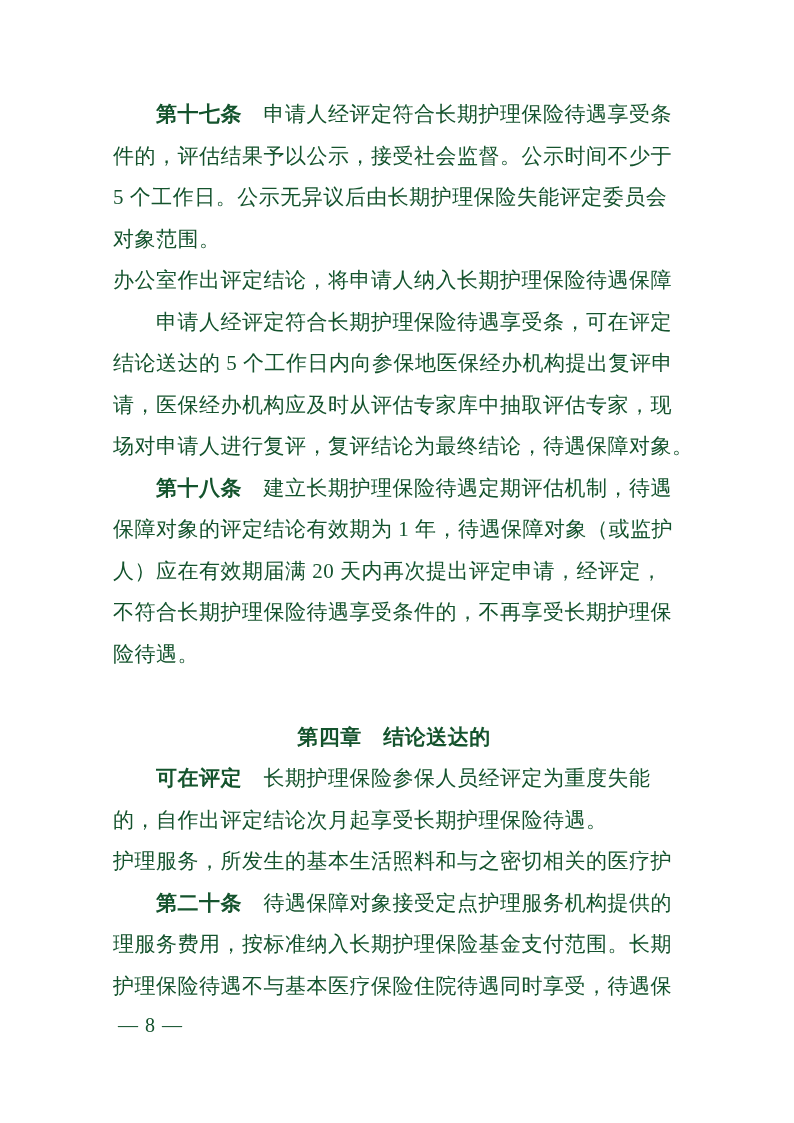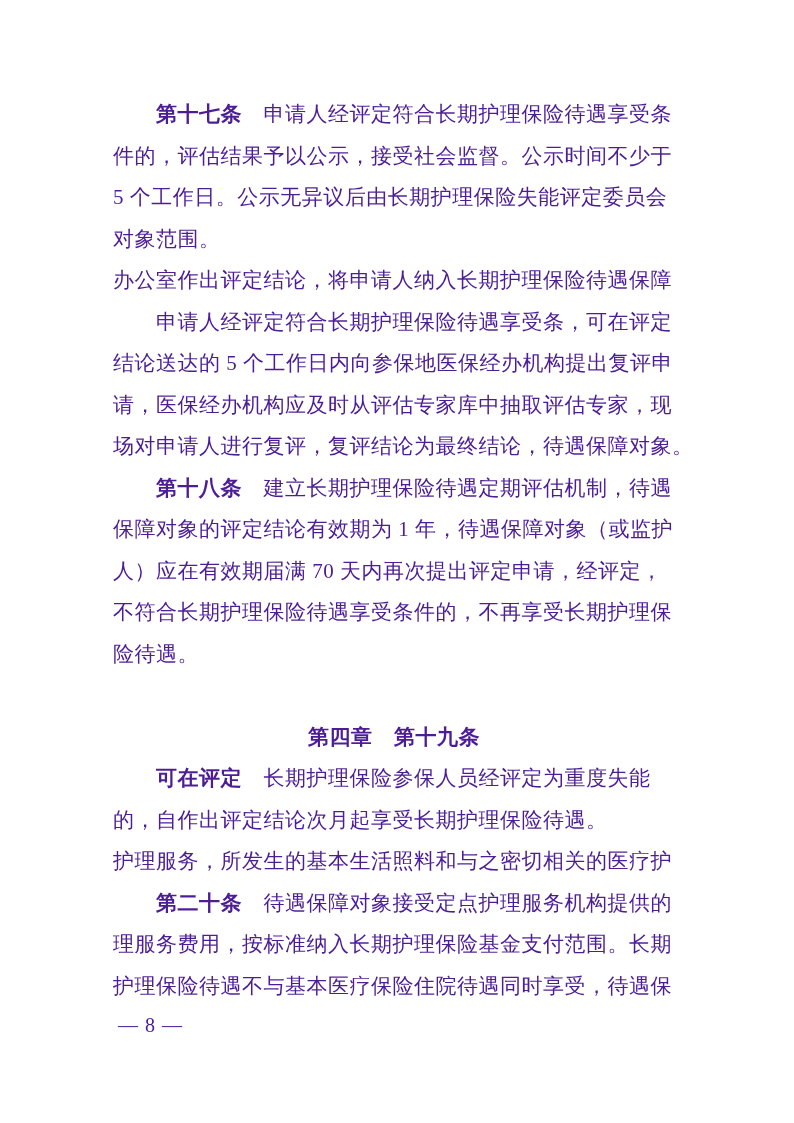--- a/index.html
+++ b/index.html
@@ -5,21 +5,21 @@
   html, body {
     margin: 0;
     padding: 0;
     background: #ffffff;
   }
   .doc-page {
     position: relative;
     width: 794px;
     height: 1123px;
     background: #ffffff;
-    color: #4c1d95;
+    color: #14532d;
     font-family: "Liberation Serif", "DejaVu Serif", serif;
     overflow: hidden;
   }
   .text-body {
     position: absolute;
     left: 113px;
     top: 94px;
     width: 562px;
   }
   .line {
@@ -62,25 +62,25 @@
       <div class="line"><span>件的，评估结果予以公示，接受社会监督。公示时间不少于</span></div>
       <div class="line"><span>5 个工作日。公示无异议后由长期护理保险失能评定委员会</span></div>
       <div class="line"><span>对象范围。</span></div>
       <div class="line"><span>办公室作出评定结论，将申请人纳入长期护理保险待遇保障</span></div>
       <div class="line indent"><span>申请人经评定符合长期护理保险待遇享受条，可在评定</span></div>
       <div class="line"><span>结论送达的 5 个工作日内向参保地医保经办机构提出复评申</span></div>
       <div class="line"><span>请，医保经办机构应及时从评估专家库中抽取评估专家，现</span></div>
       <div class="line"><span>场对申请人进行复评，复评结论为最终结论，待遇保障对象。</span></div>
       <div class="line indent"><span class="b">第十八条</span><span>　建立长期护理保险待遇定期评估机制，待遇</span></div>
       <div class="line"><span>保障对象的评定结论有效期为 1 年，待遇保障对象（或监护</span></div>
-      <div class="line"><span>人）应在有效期届满 70 天内再次提出评定申请，经评定，</span></div>
+      <div class="line"><span>人）应在有效期届满 20 天内再次提出评定申请，经评定，</span></div>
       <div class="line"><span>不符合长期护理保险待遇享受条件的，不再享受长期护理保</span></div>
       <div class="line"><span>险待遇。</span></div>
       <div class="line blank"></div>
-      <div class="line heading"><span class="b">第四章　第十九条</span></div>
+      <div class="line heading"><span class="b">第四章　结论送达的</span></div>
       <div class="line indent"><span class="b">可在评定</span><span>　长期护理保险参保人员经评定为重度失能</span></div>
       <div class="line"><span>的，自作出评定结论次月起享受长期护理保险待遇。</span></div>
       <div class="line"><span>护理服务，所发生的基本生活照料和与之密切相关的医疗护</span></div>
       <div class="line indent"><span class="b">第二十条</span><span>　待遇保障对象接受定点护理服务机构提供的</span></div>
       <div class="line"><span>理服务费用，按标准纳入长期护理保险基金支付范围。长期</span></div>
       <div class="line"><span>护理保险待遇不与基本医疗保险住院待遇同时享受，待遇保</span></div>
     </div>
   <div class="page-number">— 8 —</div>
 </div>
 

